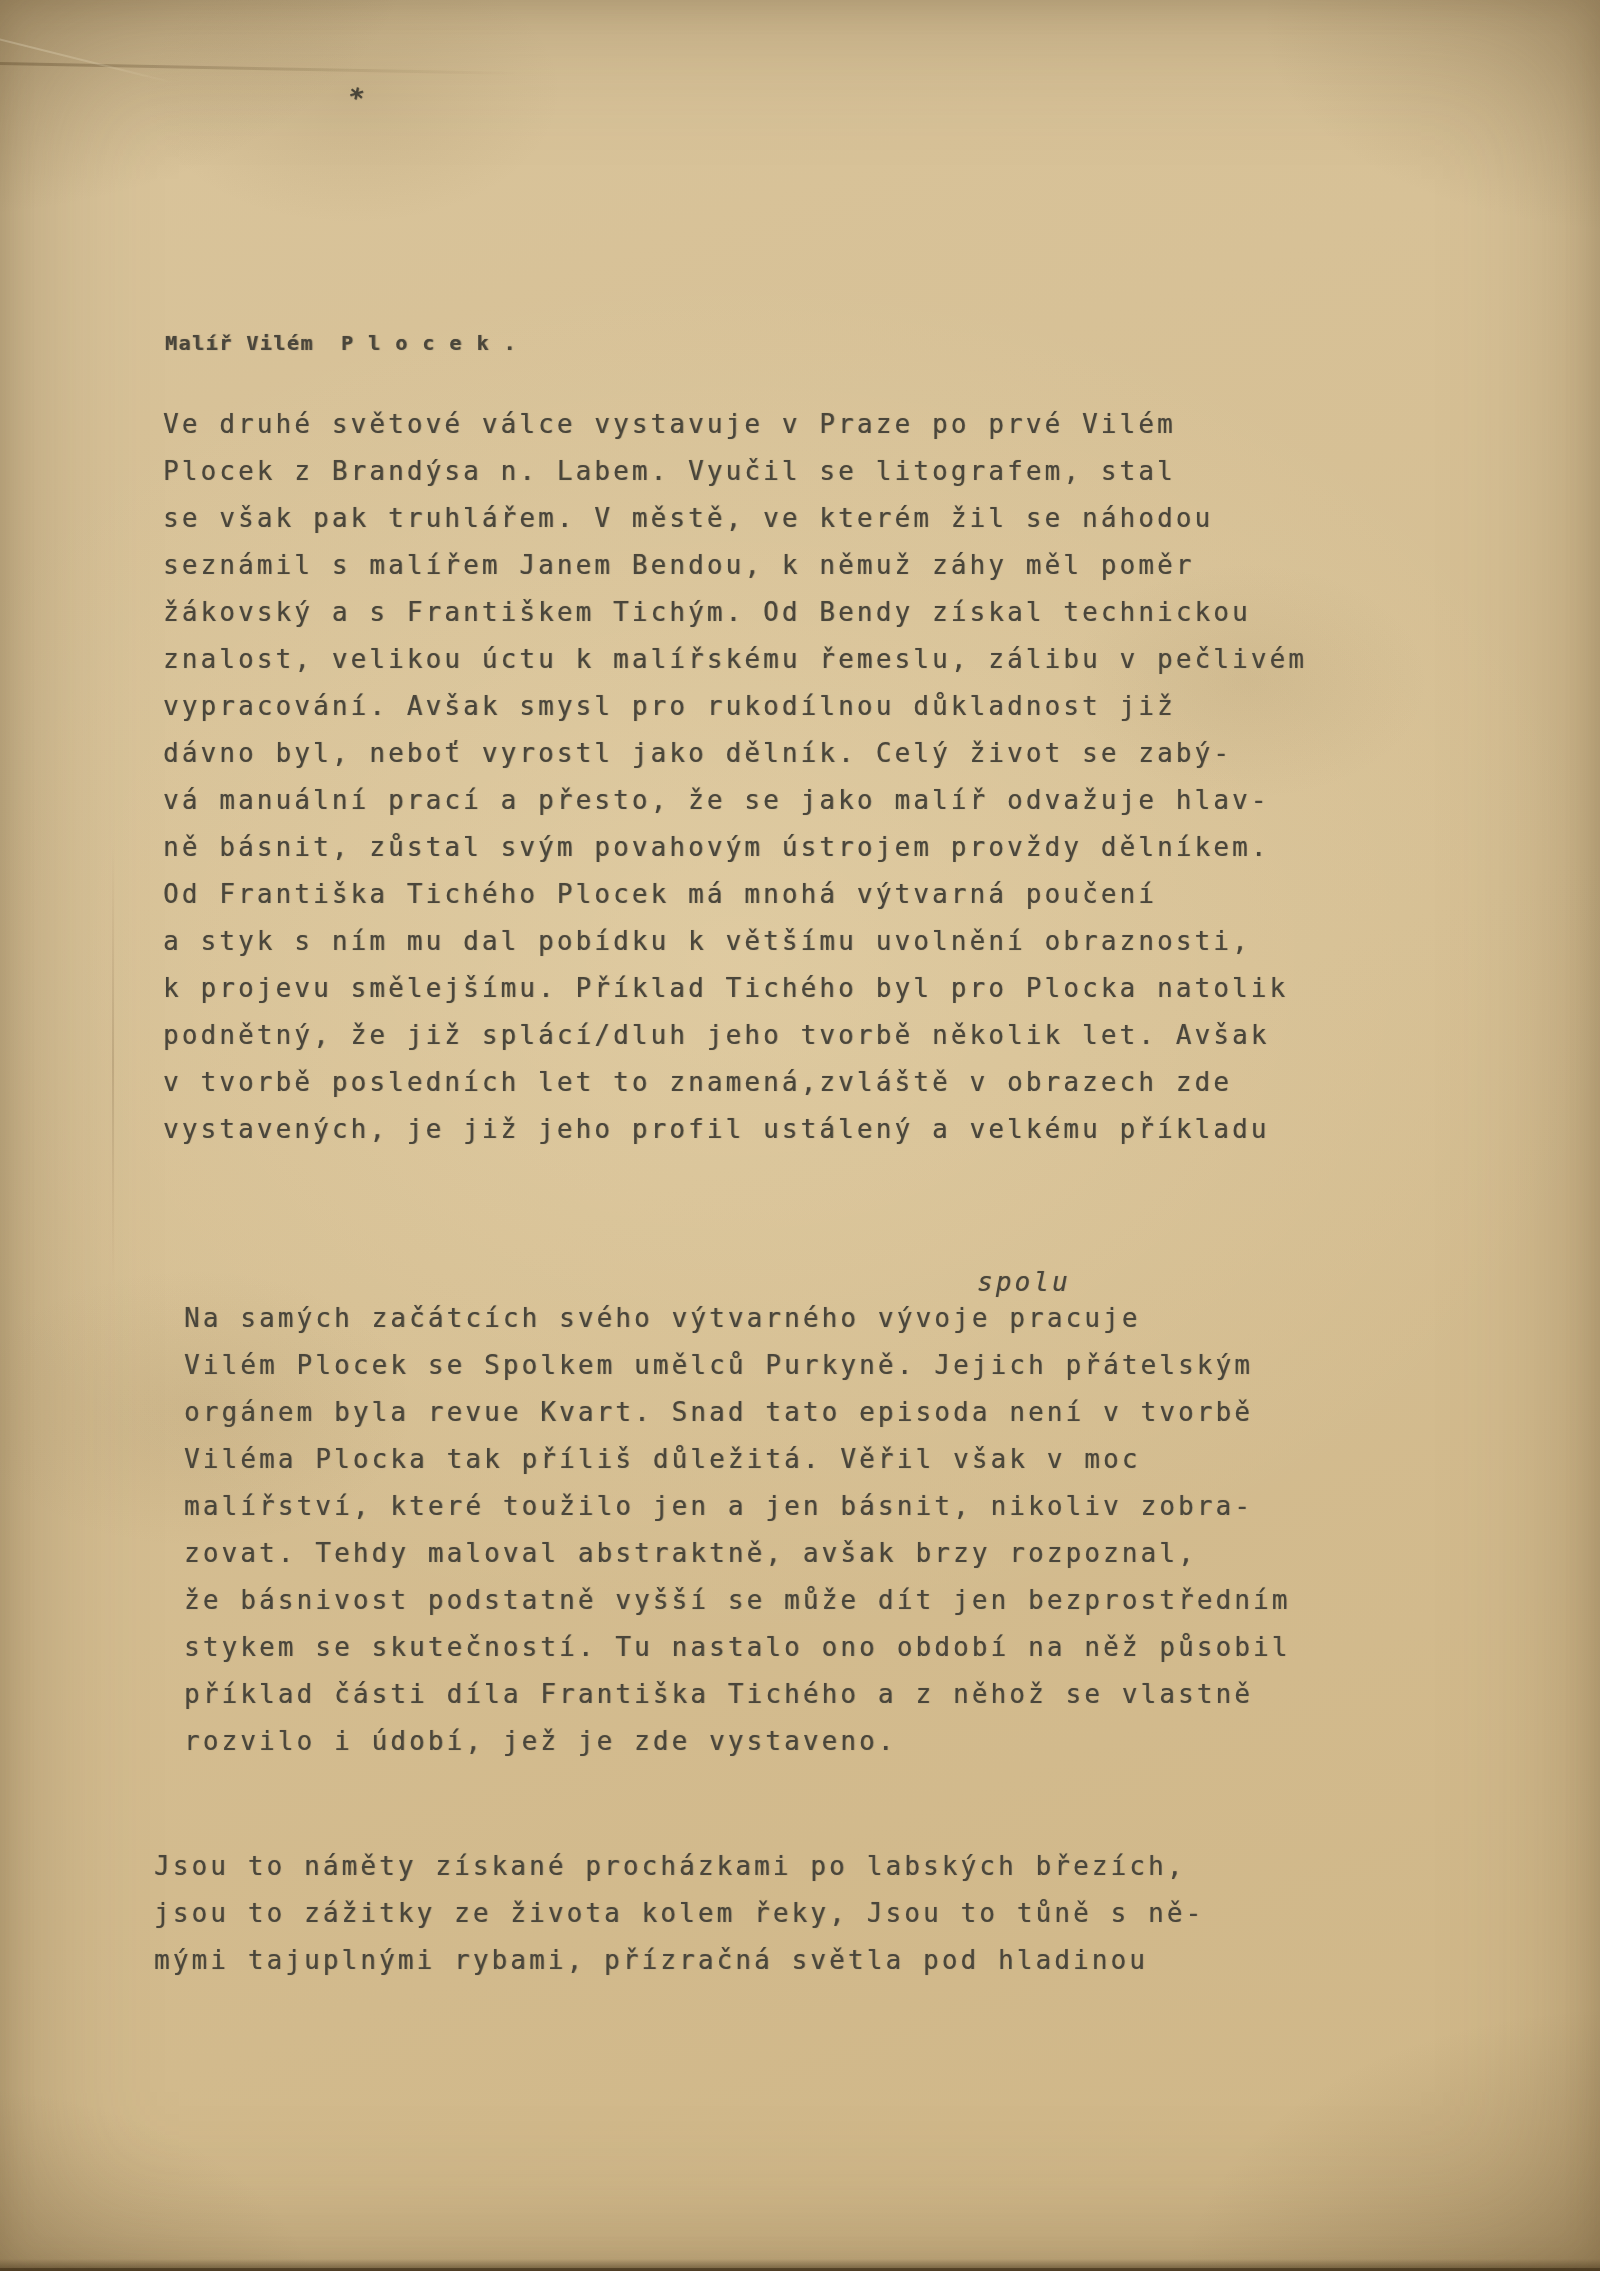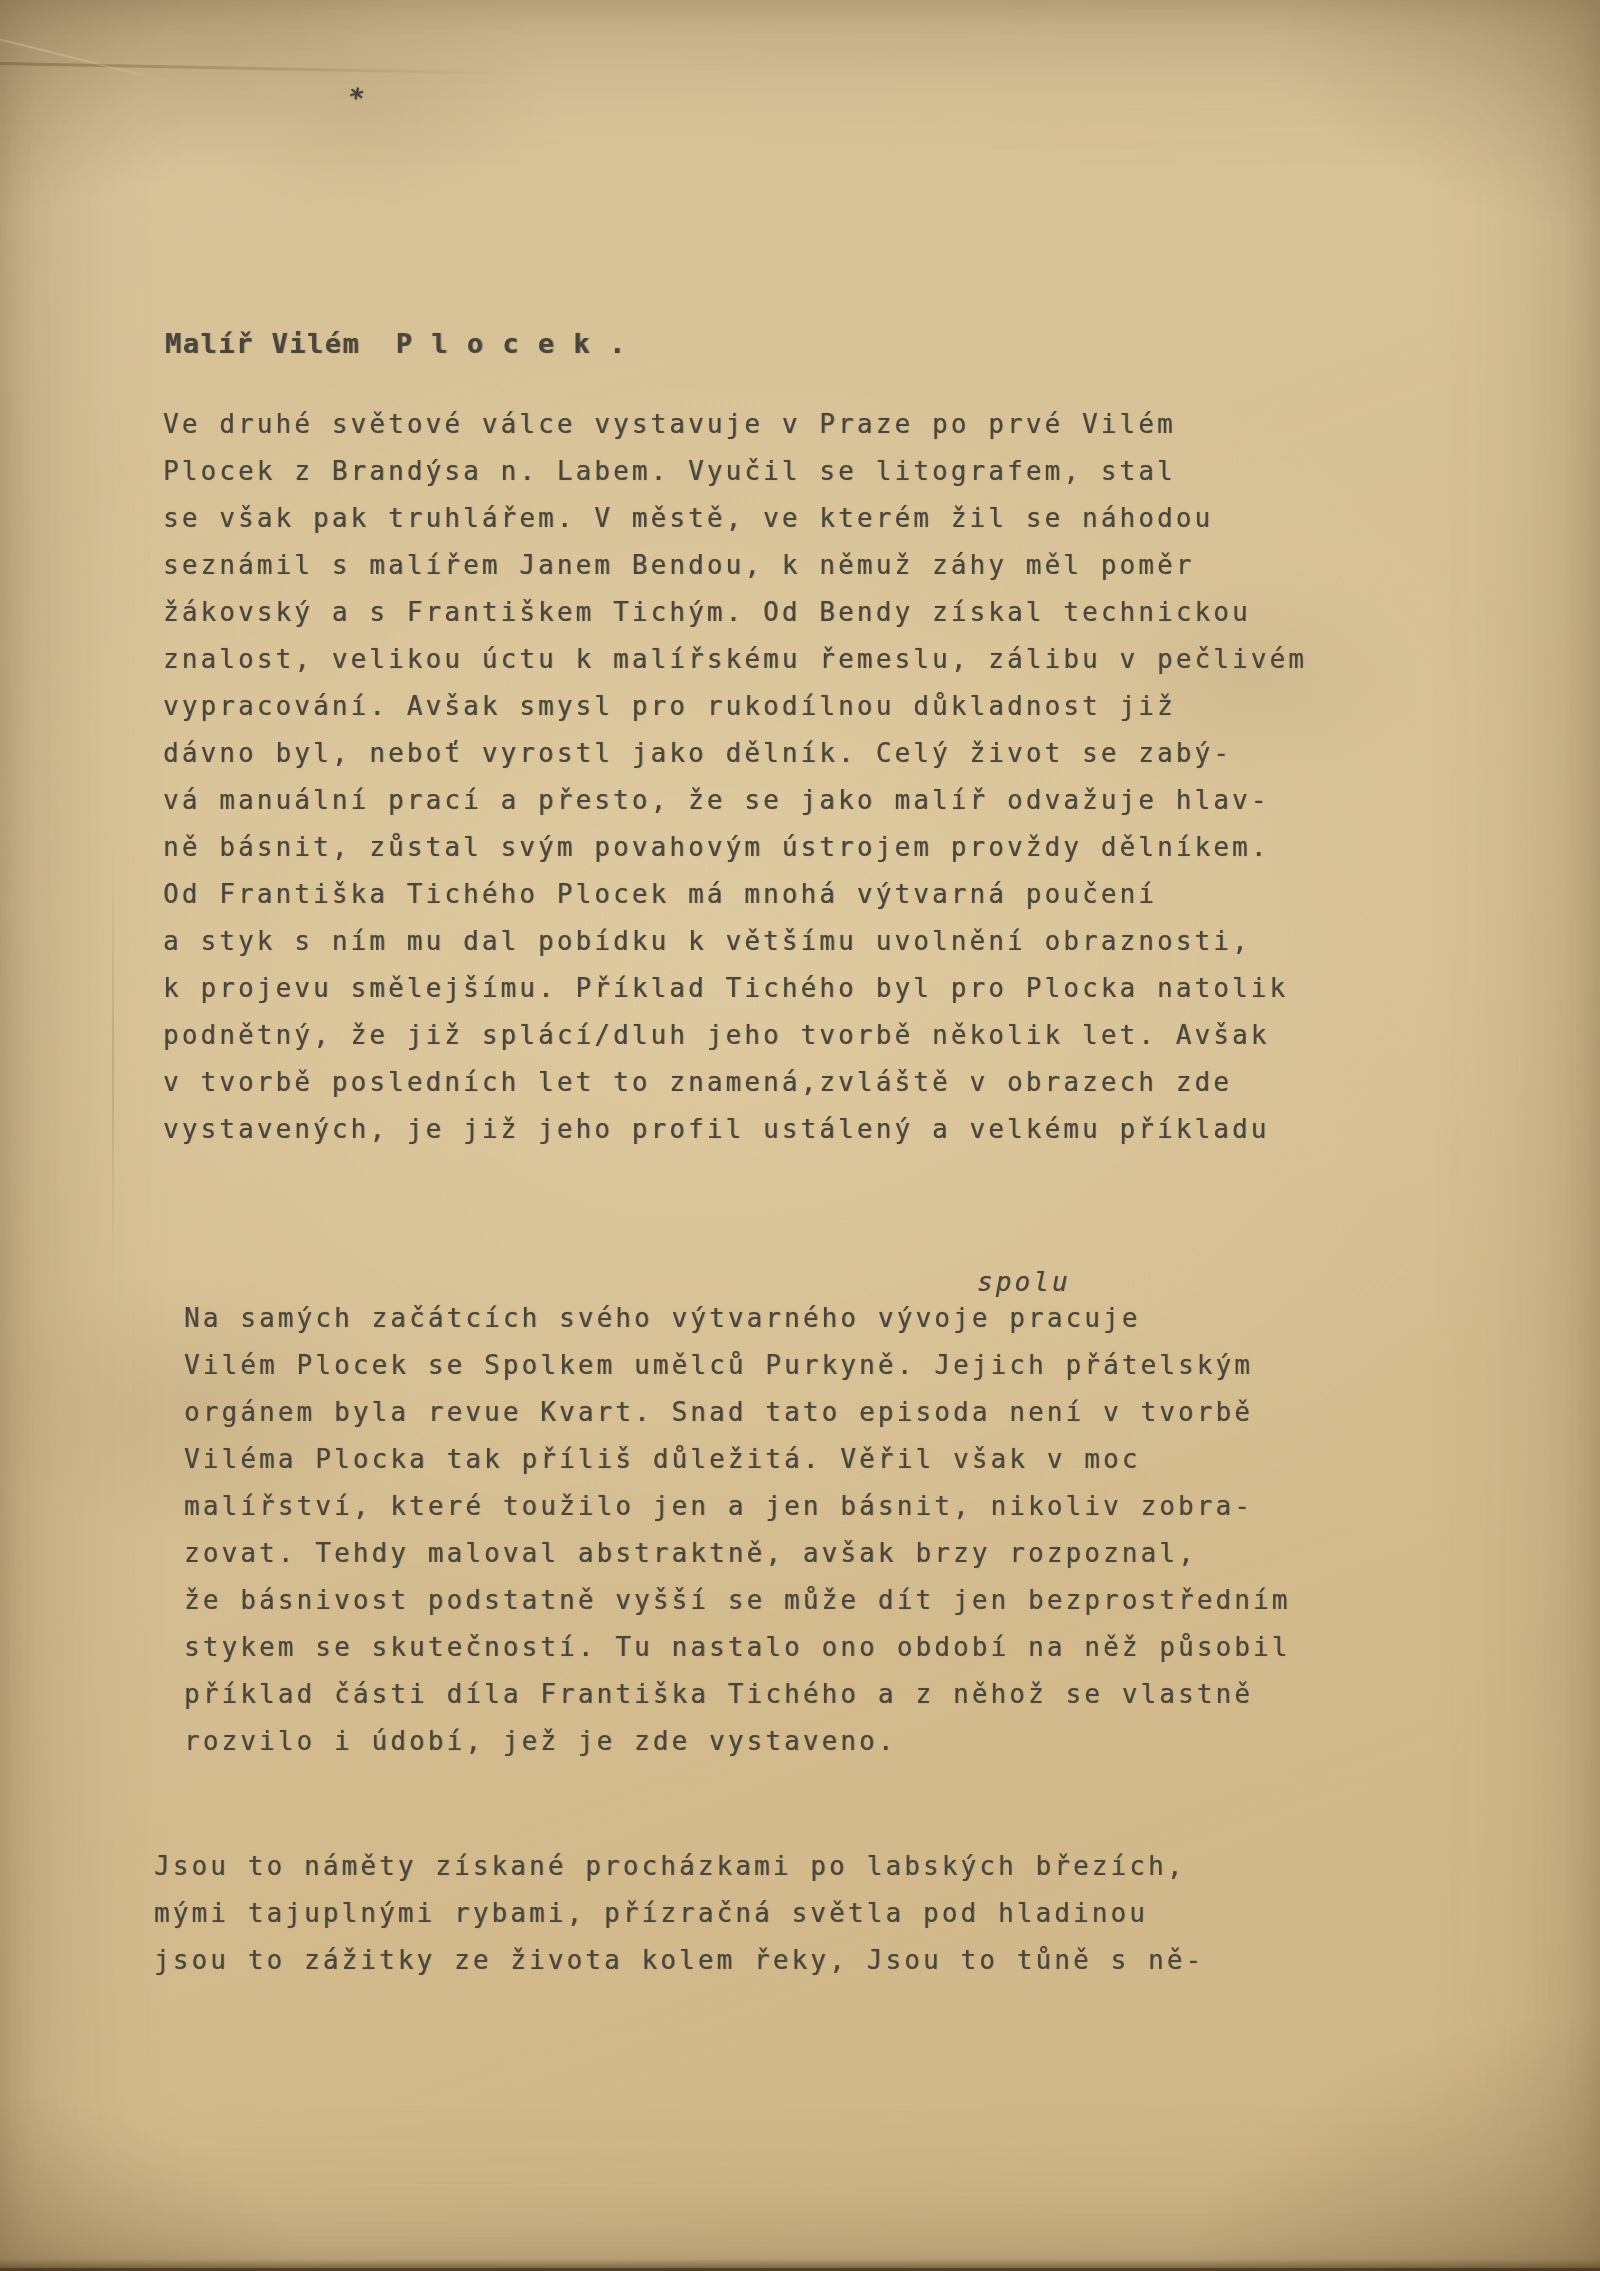--- a/index.html
+++ b/index.html
@@ -53,21 +53,21 @@
   }
   .typewriter {
     font-family:"DejaVu Sans Mono", monospace;
     font-size:26px; letter-spacing:3.1px; color:#4a463b;
     white-space:pre;
     text-shadow:0.6px 0.3px 0.8px rgba(62,58,48,.55);
   }
   .line { height:47px; line-height:47px; }
   .title {
     position:absolute; left:165px; top:320px; margin:0;
-    font-size:27px; font-weight:bold; letter-spacing:1.5px;
+    font-size:20px; font-weight:bold; letter-spacing:1.5px;
     height:47px; line-height:47px;
     text-shadow:0.8px 0.4px 1px rgba(62,58,48,.6);
   }
   .para { position:absolute; }
   .p1 { left:163px; top:401px; }
   .p1-last { position:absolute; left:163px; top:1177px; }
   .struck {
     font-weight:bold;
     text-decoration:line-through;
     text-decoration-thickness:2.5px;
@@ -90,18 +90,18 @@
 
   <h1 class="title typewriter">Malíř Vilém  P l o c e k .</h1>
 
   <div class="para p1 typewriter"><div class="line">Ve druhé světové válce vystavuje v Praze po prvé Vilém</div><div class="line">Plocek z Brandýsa n. Labem. Vyučil se litografem, stal</div><div class="line">se však pak truhlářem. V městě, ve kterém žil se náhodou</div><div class="line">seznámil s malířem Janem Bendou, k němuž záhy měl poměr</div><div class="line">žákovský a s Františkem Tichým. Od Bendy získal technickou</div><div class="line">znalost, velikou úctu k malířskému řemeslu, zálibu v pečlivém</div><div class="line">vypracování. Avšak smysl pro rukodílnou důkladnost již</div><div class="line">dávno byl, neboť vyrostl jako dělník. Celý život se zabý-</div><div class="line">vá manuální prací a přesto, že se jako malíř odvažuje hlav-</div><div class="line">ně básnit, zůstal svým povahovým ústrojem provždy dělníkem.</div><div class="line">Od Františka Tichého Plocek má mnohá výtvarná poučení</div><div class="line">a styk s ním mu dal pobídku k většímu uvolnění obraznosti,</div><div class="line">k projevu smělejšímu. Příklad Tichého byl pro Plocka natolik</div><div class="line">podnětný, že již splácí/dluh jeho tvorbě několik let. Avšak</div><div class="line">v tvorbě posledních let to znamená,zvláště v obrazech zde</div><div class="line">vystavených, je již jeho profil ustálený a velkému příkladu</div></div>
 
 
   <div class="insertion typewriter">spolu</div>
 
   <div class="para p2 typewriter"><div class="line">Na samých začátcích svého výtvarného vývoje pracuje</div><div class="line">Vilém Plocek se Spolkem umělců Purkyně. Jejich přátelským</div><div class="line">orgánem byla revue Kvart. Snad tato episoda není v tvorbě</div><div class="line">Viléma Plocka tak příliš důležitá. Věřil však v moc</div><div class="line">malířství, které toužilo jen a jen básnit, nikoliv zobra-</div><div class="line">zovat. Tehdy maloval abstraktně, avšak brzy rozpoznal,</div><div class="line">že básnivost podstatně vyšší se může dít jen bezprostředním</div><div class="line">stykem se skutečností. Tu nastalo ono období na něž působil</div><div class="line">příklad části díla Františka Tichého a z něhož se vlastně</div><div class="line">rozvilo i údobí, jež je zde vystaveno.</div></div>
 
-  <div class="para p3 typewriter"><div class="line">Jsou to náměty získané procházkami po labských březích,</div><div class="line">mými tajuplnými rybami, přízračná světla pod hladinou</div><div class="line">jsou to zážitky ze života kolem řeky, Jsou to tůně s ně-</div></div>
+  <div class="para p3 typewriter"><div class="line">Jsou to náměty získané procházkami po labských březích,</div><div class="line">jsou to zážitky ze života kolem řeky, Jsou to tůně s ně-</div><div class="line">mými tajuplnými rybami, přízračná světla pod hladinou</div></div>
 
   <div class="bottom-edge"></div>
   <div class="bottom-line"></div>
   <div class="vignette"></div>
 </div>
 
 </body></html>

